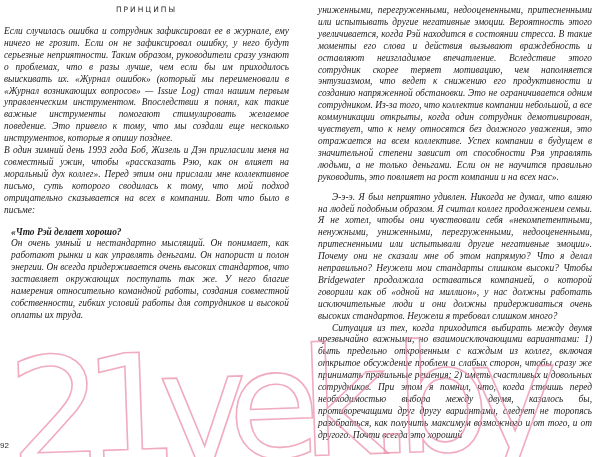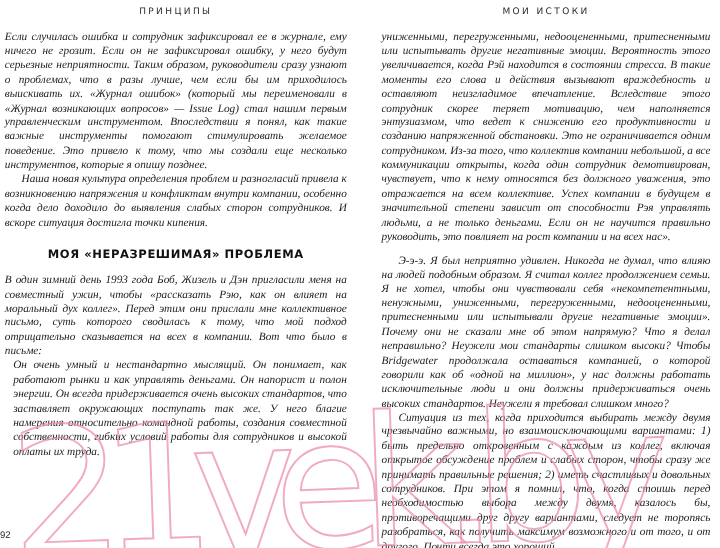--- a/index.html
+++ b/index.html
@@ -37,28 +37,26 @@
              transform:rotate(-2deg);}
 </style>
 </head>
 <body>
 
 <div class="spread">
 
   <div class="page left">
     <div class="running-head">ПРИНЦИПЫ</div>
     <p class="body-para">Если случилась ошибка и сотрудник зафиксировал ее в журнале, ему ничего не грозит. Если он не зафиксировал ошибку, у него будут серьезные неприятности. Таким образом, руководители сразу узнают о проблемах, что в разы лучше, чем если бы им приходилось выискивать их. «Журнал ошибок» (который мы переименовали в «Журнал возникающих вопросов» — Issue Log) стал нашим первым управленческим инструментом. Впоследствии я понял, как такие важные инструменты помогают стимулировать желаемое поведение. Это привело к тому, что мы создали еще несколько инструментов, которые я опишу позднее.</p>
-    <p class="body-para indent">Наша новая культура определения проблем и разногласий привела к возникновению напряжения и конфликтам внутри компании, особенно когда дело доходило до выявления слабых сторон сотрудников. И вскоре ситуация достигла точки кипения.</p>
-    <h2 class="section-heading">МОЯ «НЕРАЗРЕШИМАЯ» ПРОБЛЕМА</h2>
     <p class="body-para">В один зимний день 1993 года Боб, Жизель и Дэн пригласили меня на совместный ужин, чтобы «рассказать Рэю, как он влияет на моральный дух коллег». Перед этим они прислали мне коллективное письмо, суть которого сводилась к тому, что мой подход отрицательно сказывается на всех в компании. Вот что было в письме:</p>
+    <p class="letter-heading">«Что Рэй делает хорошо?</p>
     <p class="letter-body">Он очень умный и нестандартно мыслящий. Он понимает, как работают рынки и как управлять деньгами. Он напорист и полон энергии. Он всегда придерживается очень высоких стандартов, что заставляет окружающих поступать так же. У него благие намерения относительно командной работы, создания совместной собственности, гибких условий работы для сотрудников и высокой оплаты их труда.</p>
     <div class="page-number">92</div>
   </div>
 
   <div class="page right">
-    <div class="running-head">МОИ ИСТОКИ</div>
     <p class="letter-cont">униженными, перегруженными, недооцененными, притесненными или испытывать другие негативные эмоции. Вероятность этого увеличивается, когда Рэй находится в состоянии стресса. В такие моменты его слова и действия вызывают враждебность и оставляют неизгладимое впечатление. Вследствие этого сотрудник скорее теряет мотивацию, чем наполняется энтузиазмом, что ведет к снижению его продуктивности и созданию напряженной обстановки. Это не ограничивается одним сотрудником. Из-за того, что коллектив компании небольшой, а все коммуникации открыты, когда один сотрудник демотивирован, чувствует, что к нему относятся без должного уважения, это отражается на всем коллективе. Успех компании в будущем в значительной степени зависит от способности Рэя управлять людьми, а не только деньгами. Если он не научится правильно руководить, это повлияет на рост компании и на всех нас».</p>
     <p class="body-para indent para-gap">Э-э-э. Я был неприятно удивлен. Никогда не думал, что влияю на людей подобным образом. Я считал коллег продолжением семьи. Я не хотел, чтобы они чувствовали себя «некомпетентными, ненужными, униженными, перегруженными, недооцененными, притесненными или испытывали другие негативные эмоции». Почему они не сказали мне об этом напрямую? Что я делал неправильно? Неужели мои стандарты слишком высоки? Чтобы Bridgewater продолжала оставаться компанией, о которой говорили как об «одной на миллион», у нас должны работать исключительные люди и они должны придерживаться очень высоких стандартов. Неужели я требовал слишком много?</p>
     <p class="body-para indent">Ситуация из тех, когда приходится выбирать между двумя чрезвычайно важными, но взаимоисключающими вариантами: 1) быть предельно откровенным с каждым из коллег, включая открытое обсуждение проблем и слабых сторон, чтобы сразу же принимать правильные решения; 2) иметь счастливых и довольных сотрудников. При этом я помнил, что, когда стоишь перед необходимостью выбора между двумя, казалось бы, противоречащими друг другу вариантами, следует не торопясь разобраться, как получить максимум возможного и от того, и от другого. Почти всегда это хороший</p>
   </div>
 
   <div class="watermark">21vek.by</div>
 </div>
 
 </body></html>

